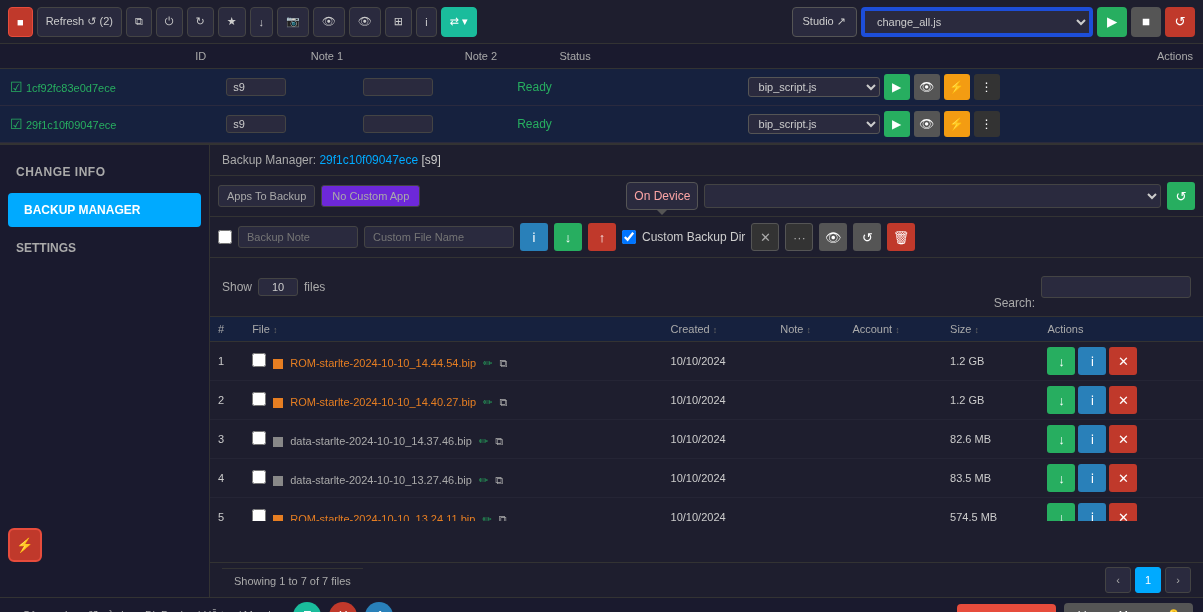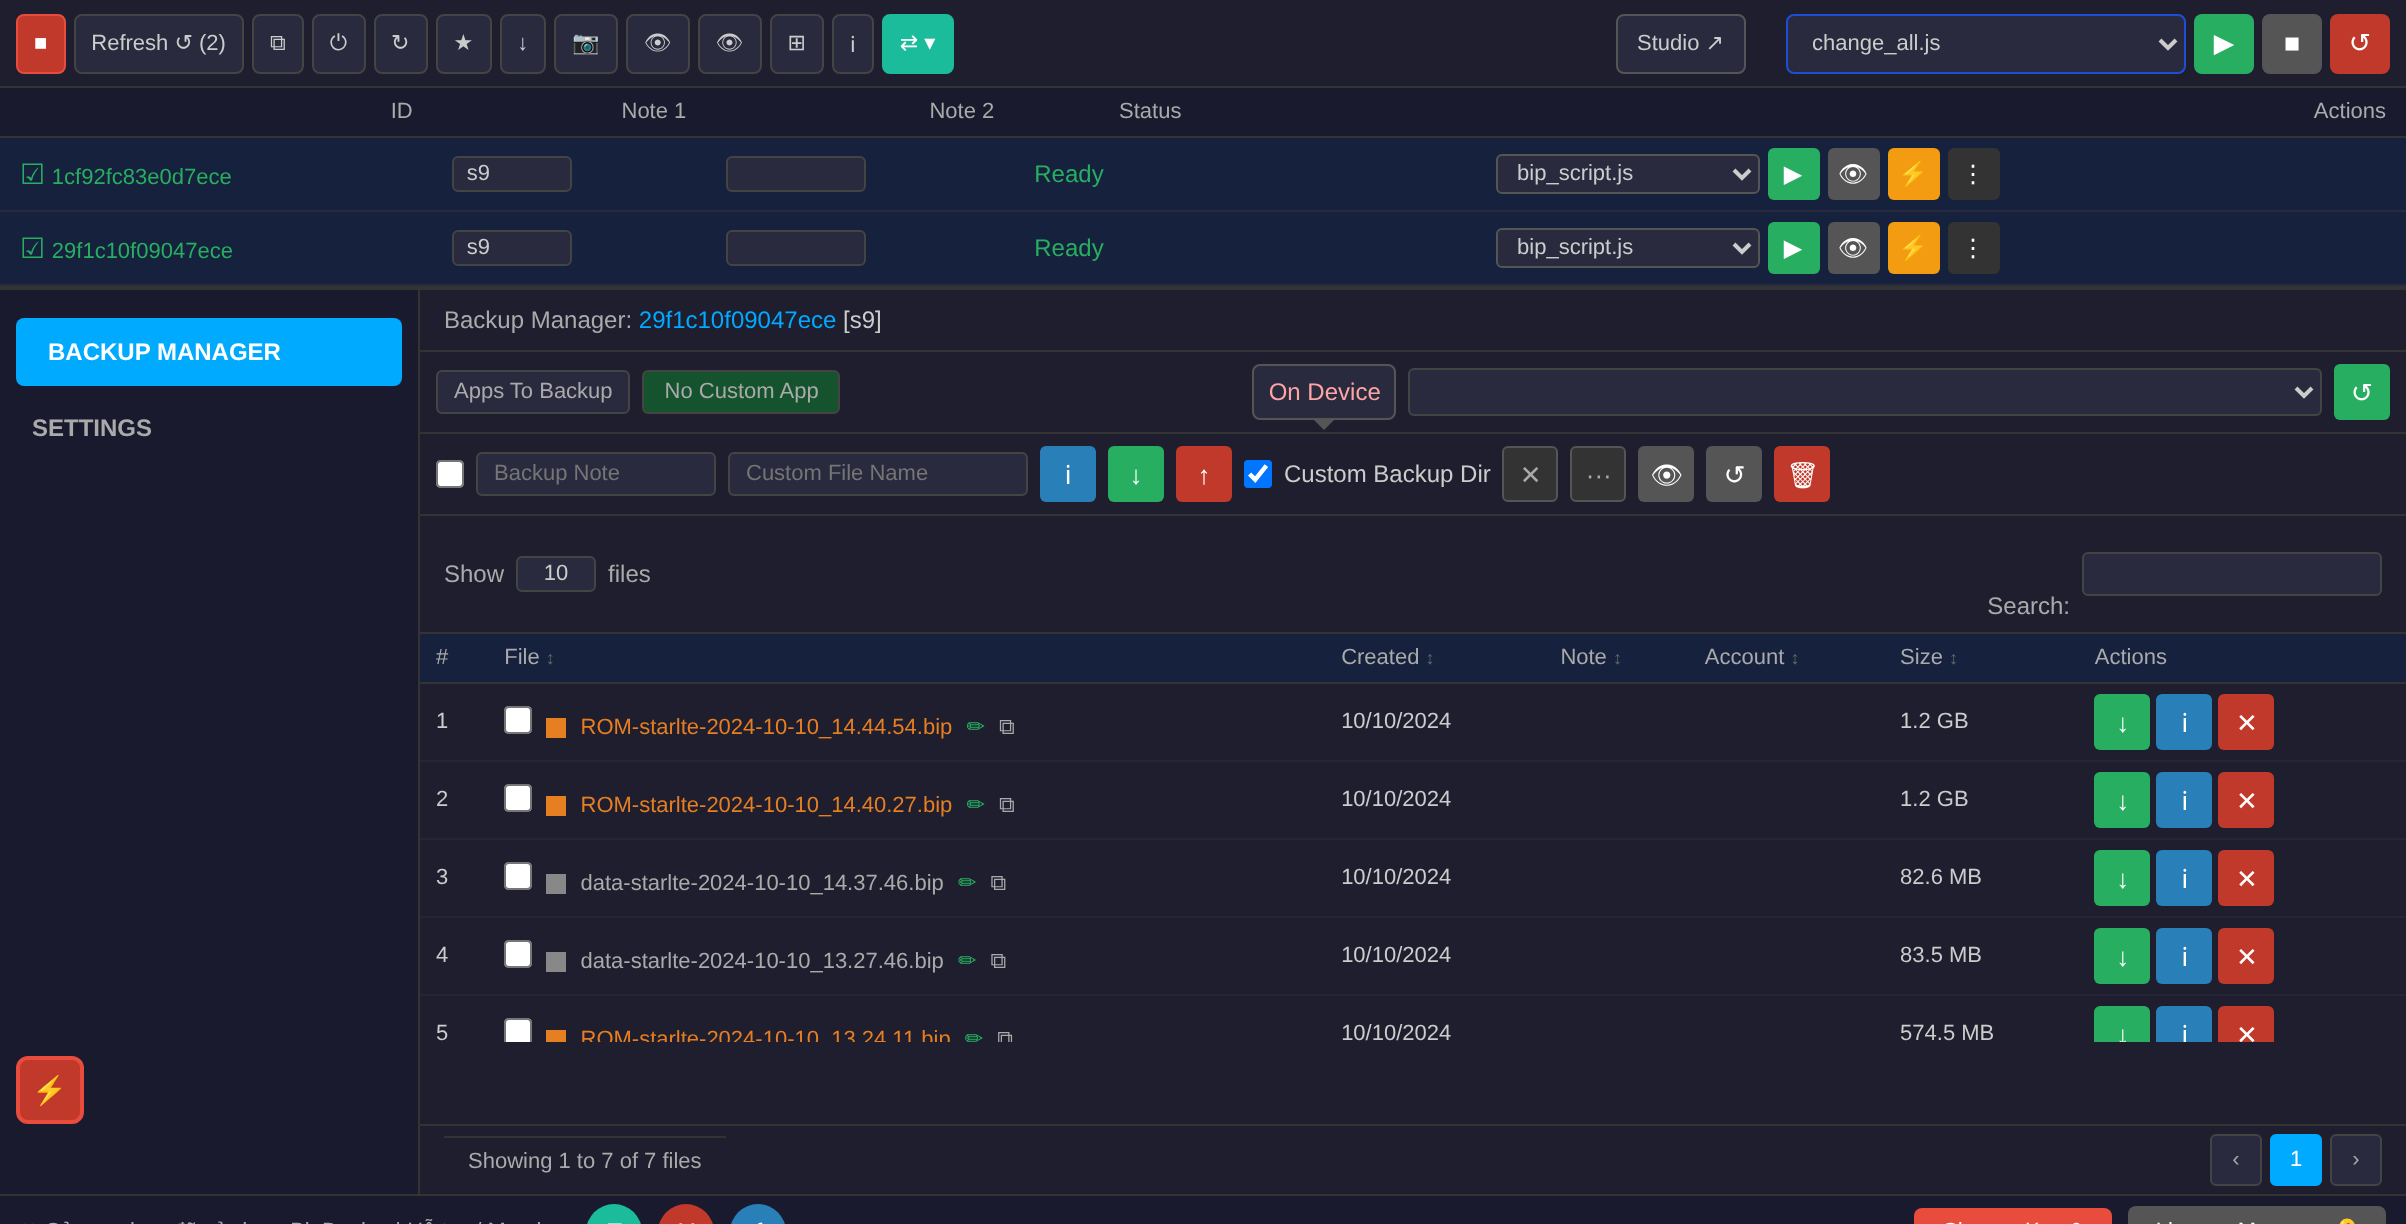--- a/index.html
+++ b/index.html
@@ -45,28 +45,27 @@
       border: 1px solid #555;
       color: #ccc;
       border-radius: 4px;
       padding: 4px 10px;
       height: 30px;
       cursor: pointer;
       font-size: 11px;
     }
     .script-select {
       background: #2a2a3e;
-      border: 1px solid #1d4ed8;
+      border: 4px solid #1d4ed8;
       color: #ccc;
       border-radius: 4px;
       padding: 4px 8px;
       height: 30px;
       font-size: 11px;
-      width: 200px;
-      margin-left: 16px;
+      width: 232px;
     }
     .play-btn { background: #27ae60; border: none; color: #fff; border-radius: 4px; width: 30px; height: 30px; cursor: pointer; }
     .stop-btn { background: #555; border: none; color: #fff; border-radius: 4px; width: 30px; height: 30px; cursor: pointer; }
     .refresh-circle-btn { background: #c0392b; border: none; color: #fff; border-radius: 4px; width: 30px; height: 30px; cursor: pointer; }
 
     
     .device-table-section {
       background: #16213e;
       border-bottom: 2px solid #333;
       padding: 0;
@@ -200,21 +199,21 @@
     }
     .backup-apps-label {
       color: #aaa;
       font-size: 11px;
       padding: 4px 8px;
       background: #2a2a3e;
       border: 1px solid #444;
       border-radius: 3px;
     }
     .no-custom-btn {
-      background: #14532d;
+      background: #6d28d9;
       border: 1px solid #444;
       color: #aaa;
       border-radius: 3px;
       padding: 4px 10px;
       font-size: 11px;
       cursor: pointer;
     }
     .on-device-tooltip {
       background: #2a2a3e;
       border: 1px solid #555;
@@ -512,20 +511,21 @@
       </div>
     </td>
   </tr>
       </tbody>
   </table>
 </div>
 
 <div class="main-area">
 
   <div class="sidebar">
+    <div class="sidebar-item">CHANGE INFO</div>
     <button class="sidebar-btn">BACKUP MANAGER</button>
     <div class="sidebar-settings">SETTINGS</div>
   </div>
 
   <div class="backup-content">
 
     <div class="backup-header">
       <span>Backup Manager:</span>
       <span class="highlight">29f1c10f09047ece</span>
       <span class="bracket">[s9]</span>

